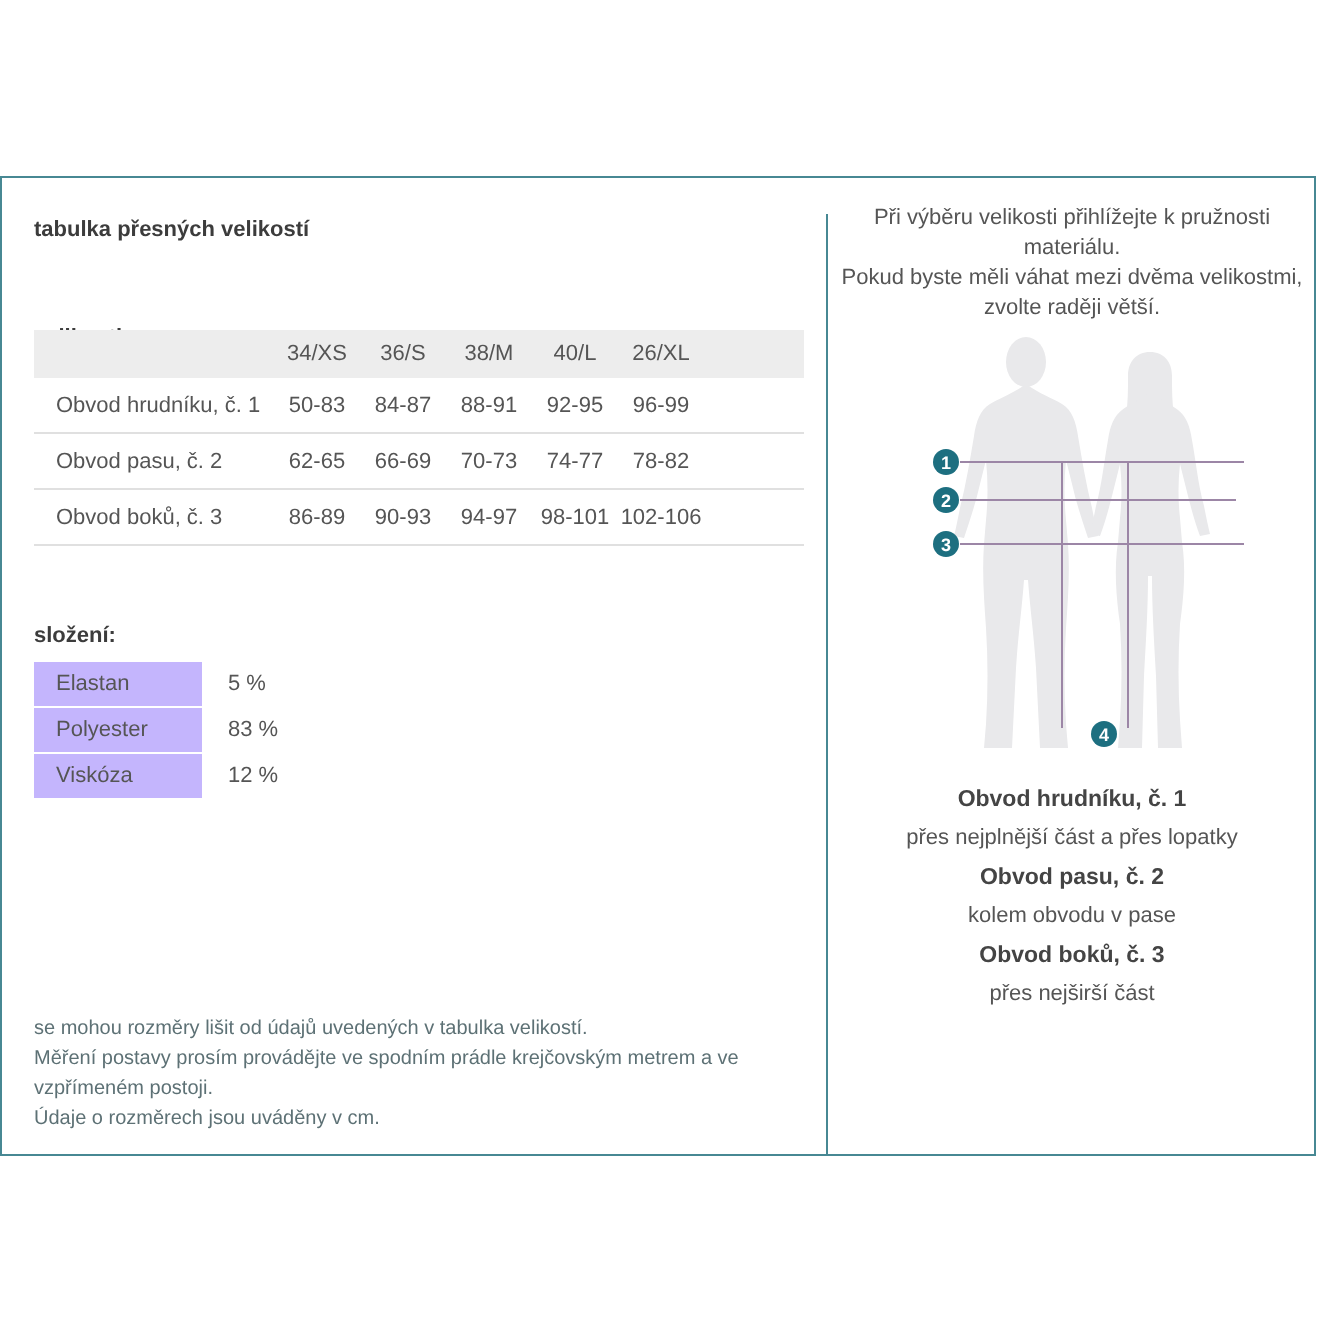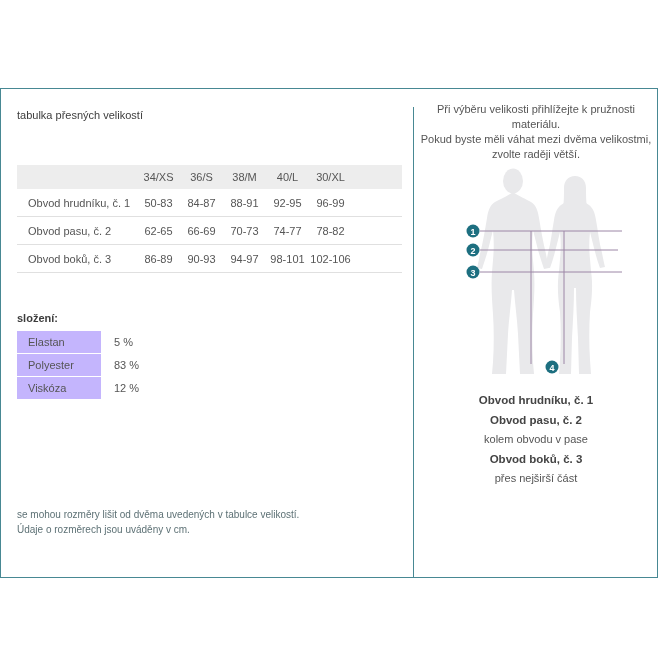--- a/index.html
+++ b/index.html
@@ -6,21 +6,21 @@
   body{
     width:670px;height:670px;position:relative;background:#ffffff;
     font-family:"Liberation Sans", sans-serif;color:#555;
     -webkit-font-smoothing:antialiased;
   }
   .box{
     position:absolute;left:0;top:88px;width:658px;height:490px;
     border:1px solid #478893;box-sizing:border-box;background:#fff;
   }
   
-  .subtitle{position:absolute;left:16px;top:20px;font-size:11px;font-weight:normal;color:#3c3c3c;}
+  .subtitle{position:absolute;left:16px;top:20px;font-size:11px;font-weight:bold;color:#3c3c3c;}
   .title{position:absolute;left:16px;top:37px;font-size:16px;font-weight:bold;color:#1e7484;}
   .sizes-label{position:absolute;left:16px;top:74px;font-size:11px;font-weight:bold;color:#3c3c3c;}
   table.sizes{
     position:absolute;left:16px;top:76px;width:385px;
     border-collapse:collapse;table-layout:fixed;font-size:11px;color:#555;
   }
   table.sizes col.c-label{width:120px;}
   table.sizes col.c-val{width:43px;}
   table.sizes col.c-fill{width:50px;}
   table.sizes thead th{
@@ -65,21 +65,21 @@
         <col class="c-val">
         <col class="c-fill">
     </colgroup>
     <thead>
       <tr>
         <th></th>
         <th>34/XS</th>
         <th>36/S</th>
         <th>38/M</th>
         <th>40/L</th>
-        <th>30/XL</th>
+        <th>26/XL</th>
         <th></th>
       </tr>
     </thead>
     <tbody>
       <tr>
         <td class="row-label">Obvod hrudníku, č. 1</td>
         <td>50-83</td>
         <td>84-87</td>
         <td>88-91</td>
         <td>92-95</td>
@@ -117,21 +117,22 @@
       <div class="comp-mat">Polyester</div>
       <div class="comp-pct">83 %</div>
     </div>
     <div class="comp-row">
       <div class="comp-mat">Viskóza</div>
       <div class="comp-pct">12 %</div>
     </div>
   </div>
 
   <div class="disclaimer">
-    <div>se mohou rozměry lišit od dvěma uvedených v tabulce velikostí.</div>
+    <div>se mohou rozměry lišit od údajů uvedených v tabulka velikostí.</div>
+    <div>Měření postavy prosím provádějte ve spodním prádle krejčovským metrem a ve vzpřímeném postoji.</div>
     <div>Údaje o rozměrech jsou uváděny v cm.</div>
   </div>
 
   <div class="divider"></div>
 
   <div class="right-panel">
     <div class="intro">
       <div>Při výběru velikosti přihlížejte k pružnosti materiálu.</div>
       <div>Pokud byste měli váhat mezi dvěma velikostmi,</div>
       <div>zvolte raději větší.</div>
@@ -175,20 +176,21 @@
         <g>
           <circle cx="112" cy="199" r="6.5" fill="#1d6f80"></circle>
           <text class="marker-num" x="112" y="202.5" text-anchor="middle">4</text>
         </g>
       </g>
     </svg>
 
     <div class="guide">
       <div class="guide-block">
         <div class="guide-heading">Obvod hrudníku, č. 1</div>
+        <div class="guide-desc">přes nejplnější část a přes lopatky</div>
       </div>
       <div class="guide-block">
         <div class="guide-heading">Obvod pasu, č. 2</div>
         <div class="guide-desc">kolem obvodu v pase</div>
       </div>
       <div class="guide-block">
         <div class="guide-heading">Obvod boků, č. 3</div>
         <div class="guide-desc">přes nejširší část</div>
       </div>
     </div>

